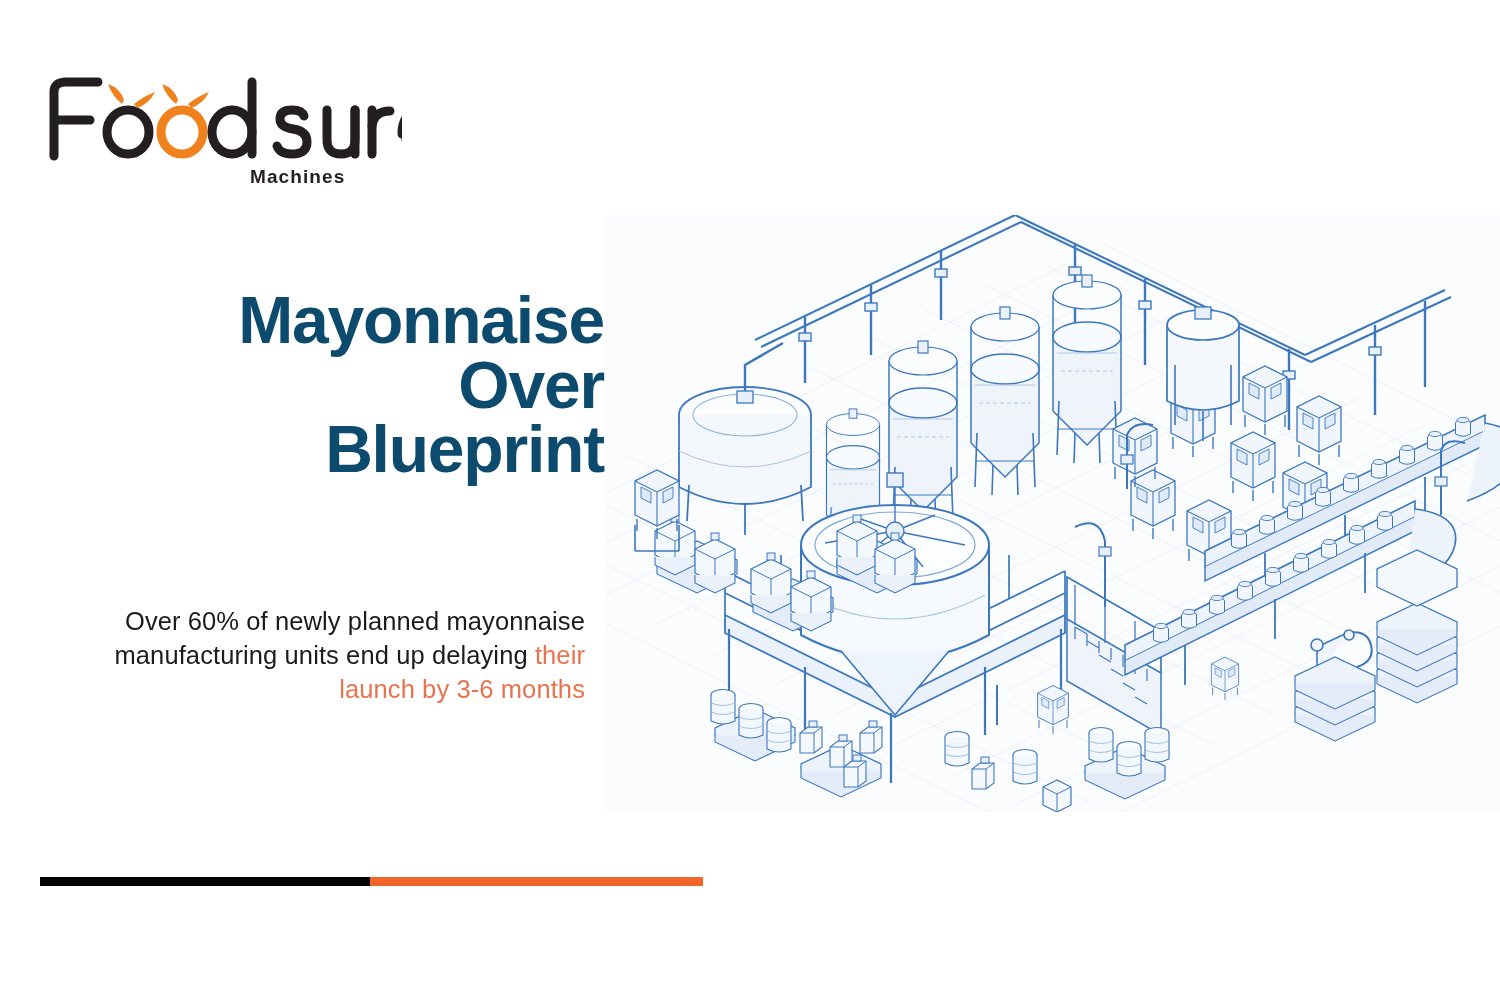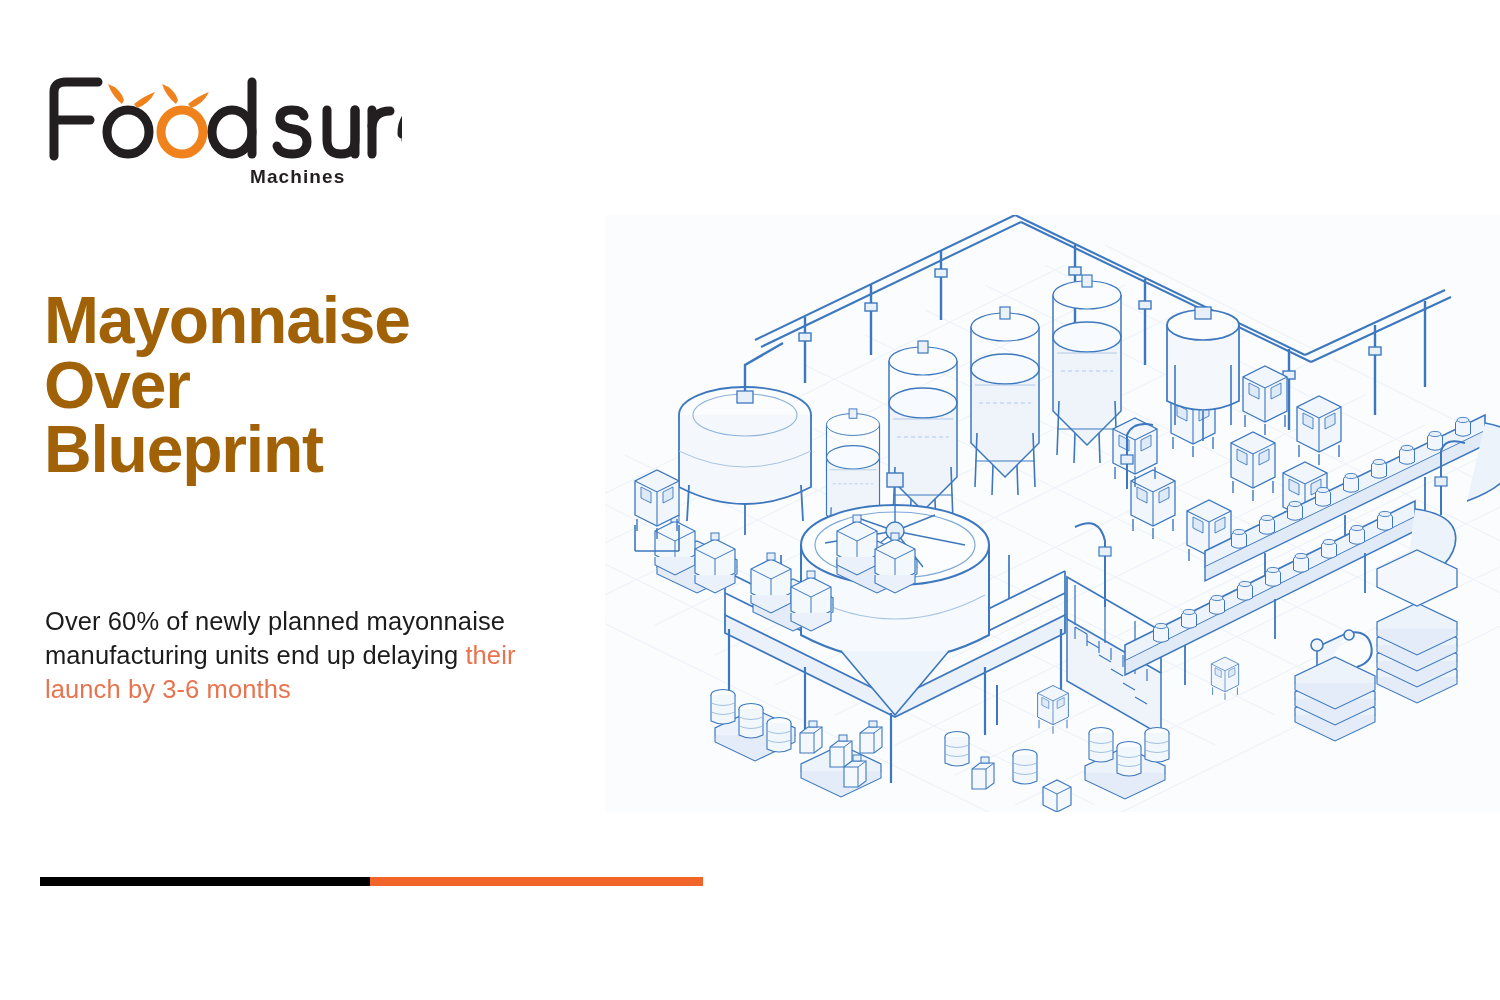--- a/index.html
+++ b/index.html
@@ -6,37 +6,37 @@
   html,body { width:1500px; height:1000px; }
   body {
     background:#ffffff;
     font-family:"Liberation Sans", sans-serif;
     overflow:hidden;
     position:relative;
   }
   .stage { position:absolute; inset:0; width:1500px; height:1000px; }
 
   
-  .left-col { position:absolute; left:0; top:0; width:600px; height:996px; }
+  .left-col { position:absolute; left:0; top:0; width:600px; height:996px;text-align:right; }
 
   
   .logo-block { position:absolute; left:42px; top:70px; width:360px; height:130px; }
   .logo-word { position:relative; width:360px; height:90px; }
   .logo-word svg { display:block; }
   .logo-sub {
     position:absolute; left:208px; top:96px;
     font-size:19px; font-weight:bold; letter-spacing:1.1px;
     color:#231f20;
   }
 
   
   .headline {
     position:absolute; left:44px; top:288px; width:560px;
     font-size:66px; line-height:0.98; font-weight:bold;
-    color:#a16207; letter-spacing:-1.2px;
+    color:#0c4a6e; letter-spacing:-1.2px;
   }
   .headline span { display:block; }
 
   
   .para {
     position:absolute; left:45px; top:604px; width:540px;
     font-size:25.5px; line-height:1.34; color:#1c1c1c; font-weight:400;
     letter-spacing:0.1px;
   }
   .para .hl { color:#E8734F; }

